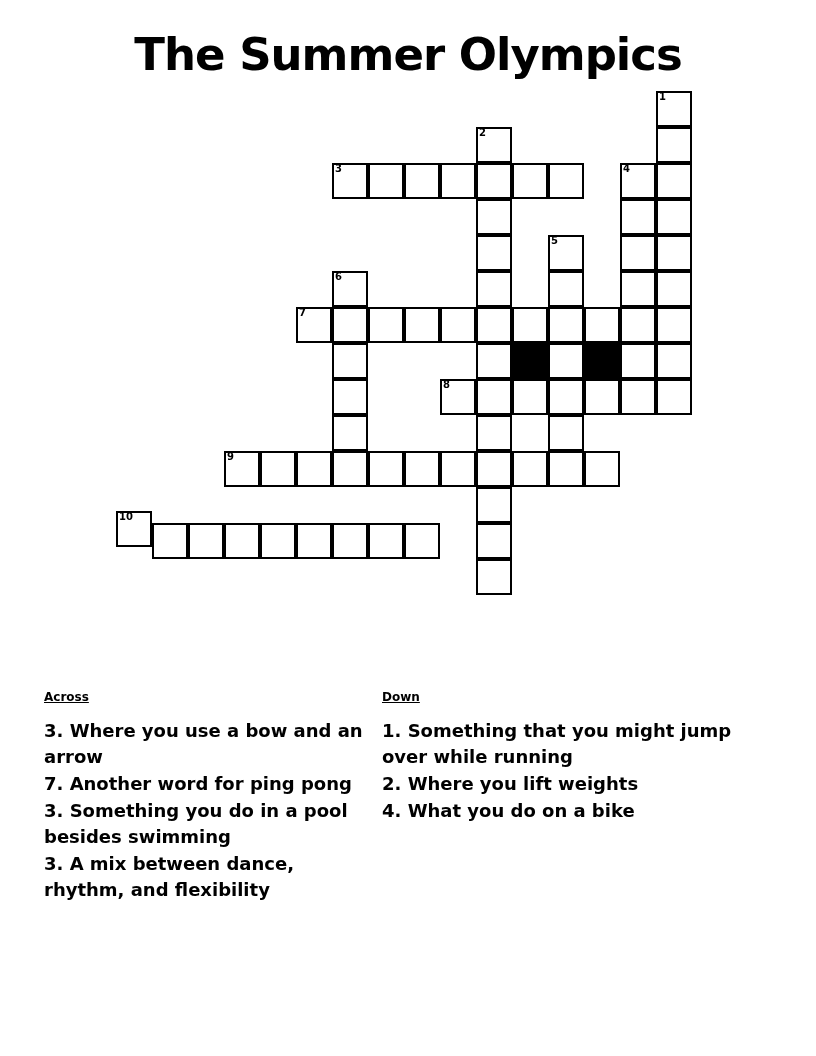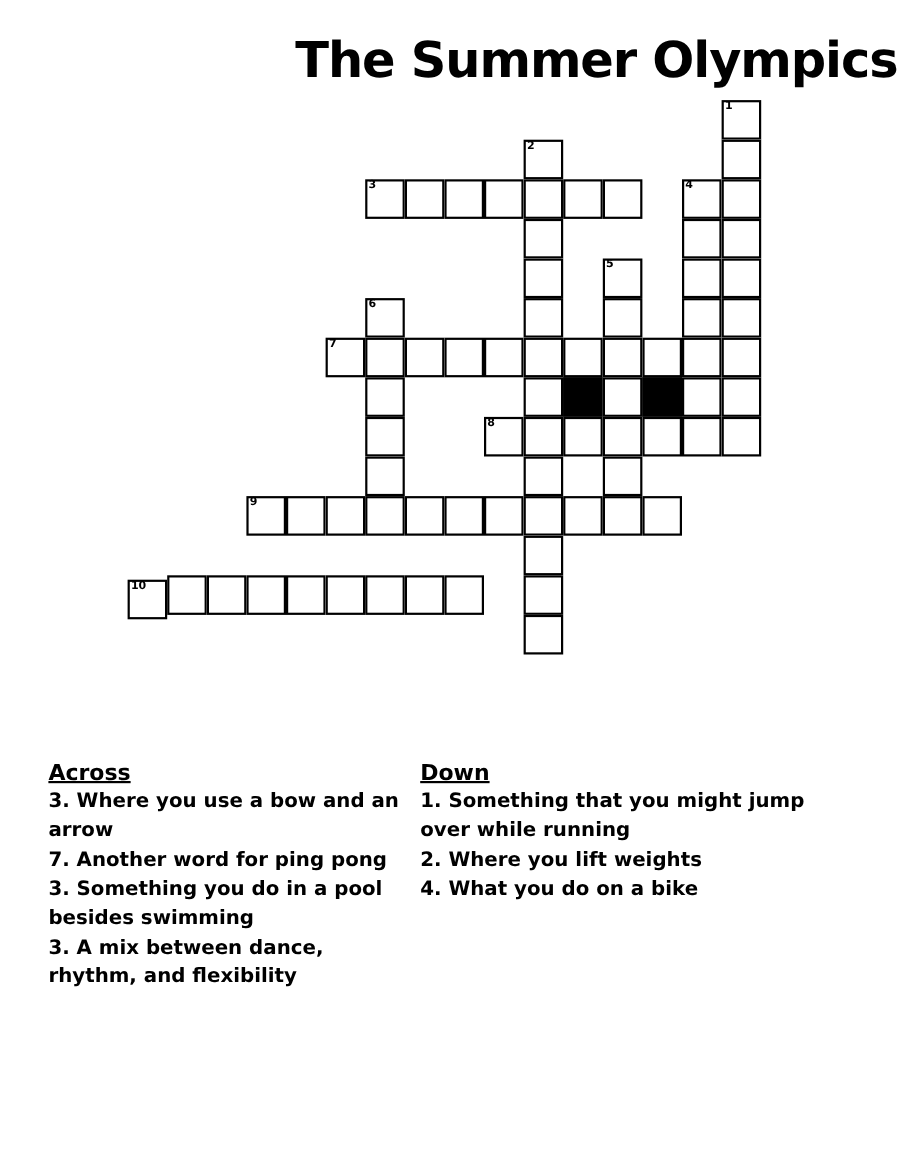--- a/index.html
+++ b/index.html
@@ -9,21 +9,21 @@
   }
   body {
     width: 816px;
     height: 1056px;
     font-family: "Liberation Sans", sans-serif;
     color: #000000;
     position: relative;
     overflow: hidden;
   }
   #title {
-    text-align: right;
+    text-align: center;
     font-family: "DejaVu Sans", sans-serif;
     font-weight: bold;
     font-size: 45px;
     letter-spacing: -1px;
     margin: 0;
     padding-top: 32px;
     line-height: 1;
   }
   #grid-wrap {
     position: relative;
@@ -65,23 +65,23 @@
     width: 370px;
     padding-left: 44px;
   }
   .clue-col.down {
     width: 400px;
     padding-left: 12px;
   }
   .clue-head {
     font-family: "DejaVu Sans", sans-serif;
     font-weight: bold;
-    font-size: 20px;
+    font-size: 12px;
     text-decoration: underline;
-    margin-bottom: 2px;
+    margin-bottom: 14px;
   }
   .clue-item {
     font-family: "DejaVu Sans", sans-serif;
     font-weight: bold;
     font-size: 18px;
     line-height: 26px;
     margin-bottom: 1px;
   }
 </style>
 </head>
@@ -166,21 +166,21 @@
     <div class="cell" style="left: 296px; top: 360px;"></div>
     <div class="cell" style="left: 332px; top: 360px;"></div>
     <div class="cell" style="left: 368px; top: 360px;"></div>
     <div class="cell" style="left: 404px; top: 360px;"></div>
     <div class="cell" style="left: 440px; top: 360px;"></div>
     <div class="cell" style="left: 476px; top: 360px;"></div>
     <div class="cell" style="left: 512px; top: 360px;"></div>
     <div class="cell" style="left: 548px; top: 360px;"></div>
     <div class="cell" style="left: 584px; top: 360px;"></div>
     <div class="cell" style="left: 476px; top: 396px;"></div>
-    <div class="cell" style="left: 116px; top: 436px;">
+    <div class="cell" style="left: 116px; top: 420px;">
       <span class="num">10</span>
     </div>
     <div class="cell" style="left: 152px; top: 432px;"></div>
     <div class="cell" style="left: 188px; top: 432px;"></div>
     <div class="cell" style="left: 224px; top: 432px;"></div>
     <div class="cell" style="left: 260px; top: 432px;"></div>
     <div class="cell" style="left: 296px; top: 432px;"></div>
     <div class="cell" style="left: 332px; top: 432px;"></div>
     <div class="cell" style="left: 368px; top: 432px;"></div>
     <div class="cell" style="left: 404px; top: 432px;"></div>

